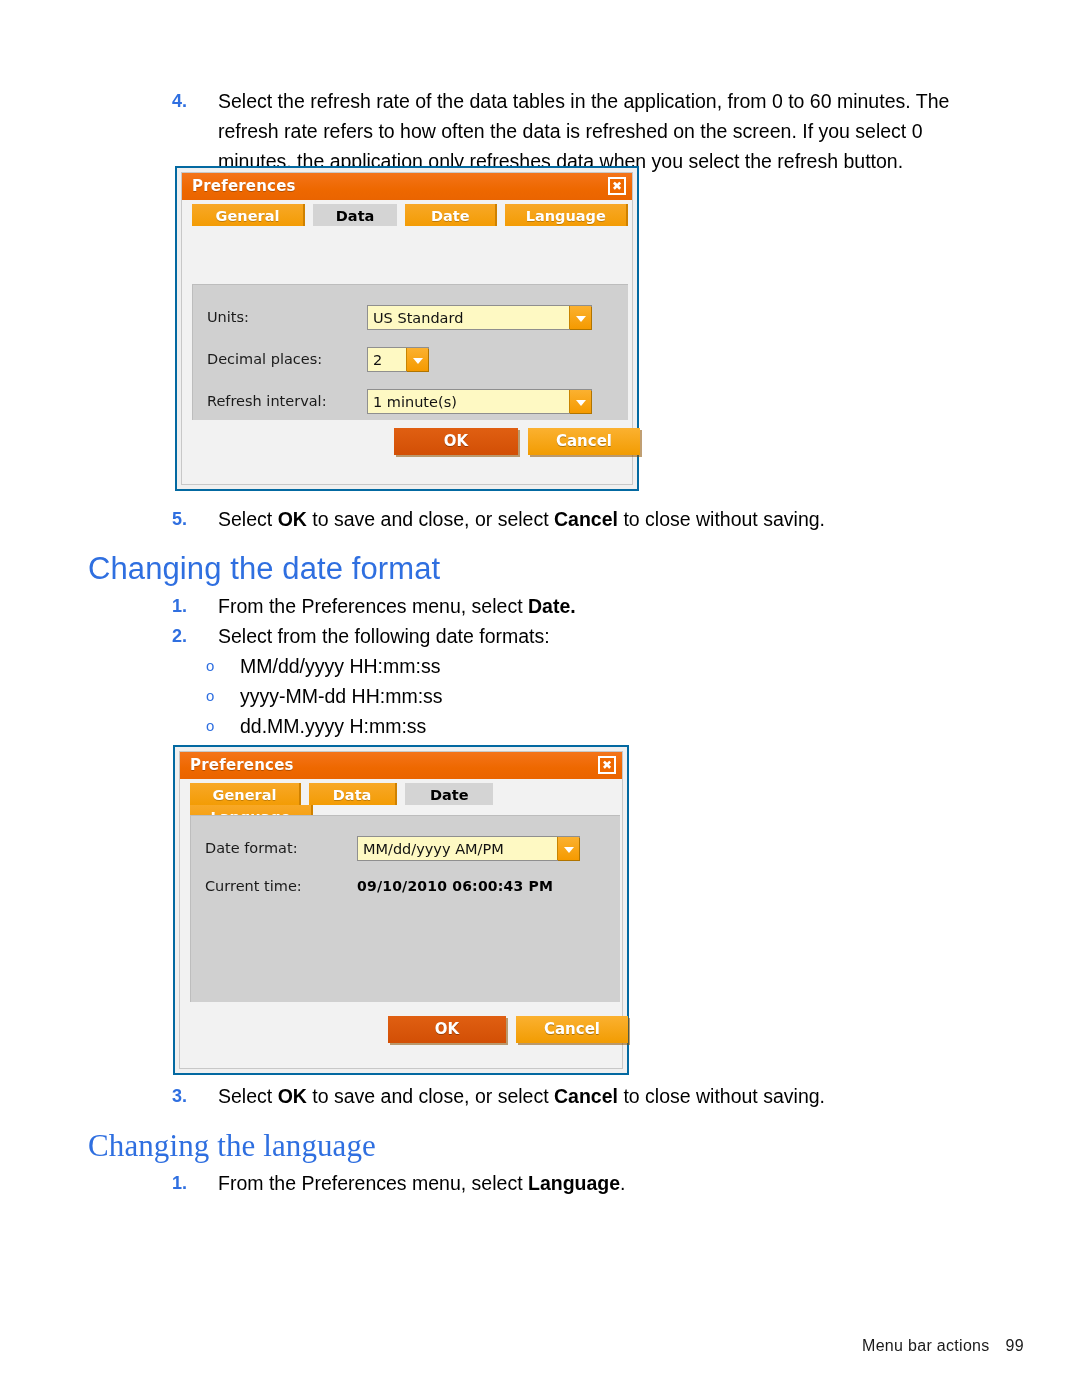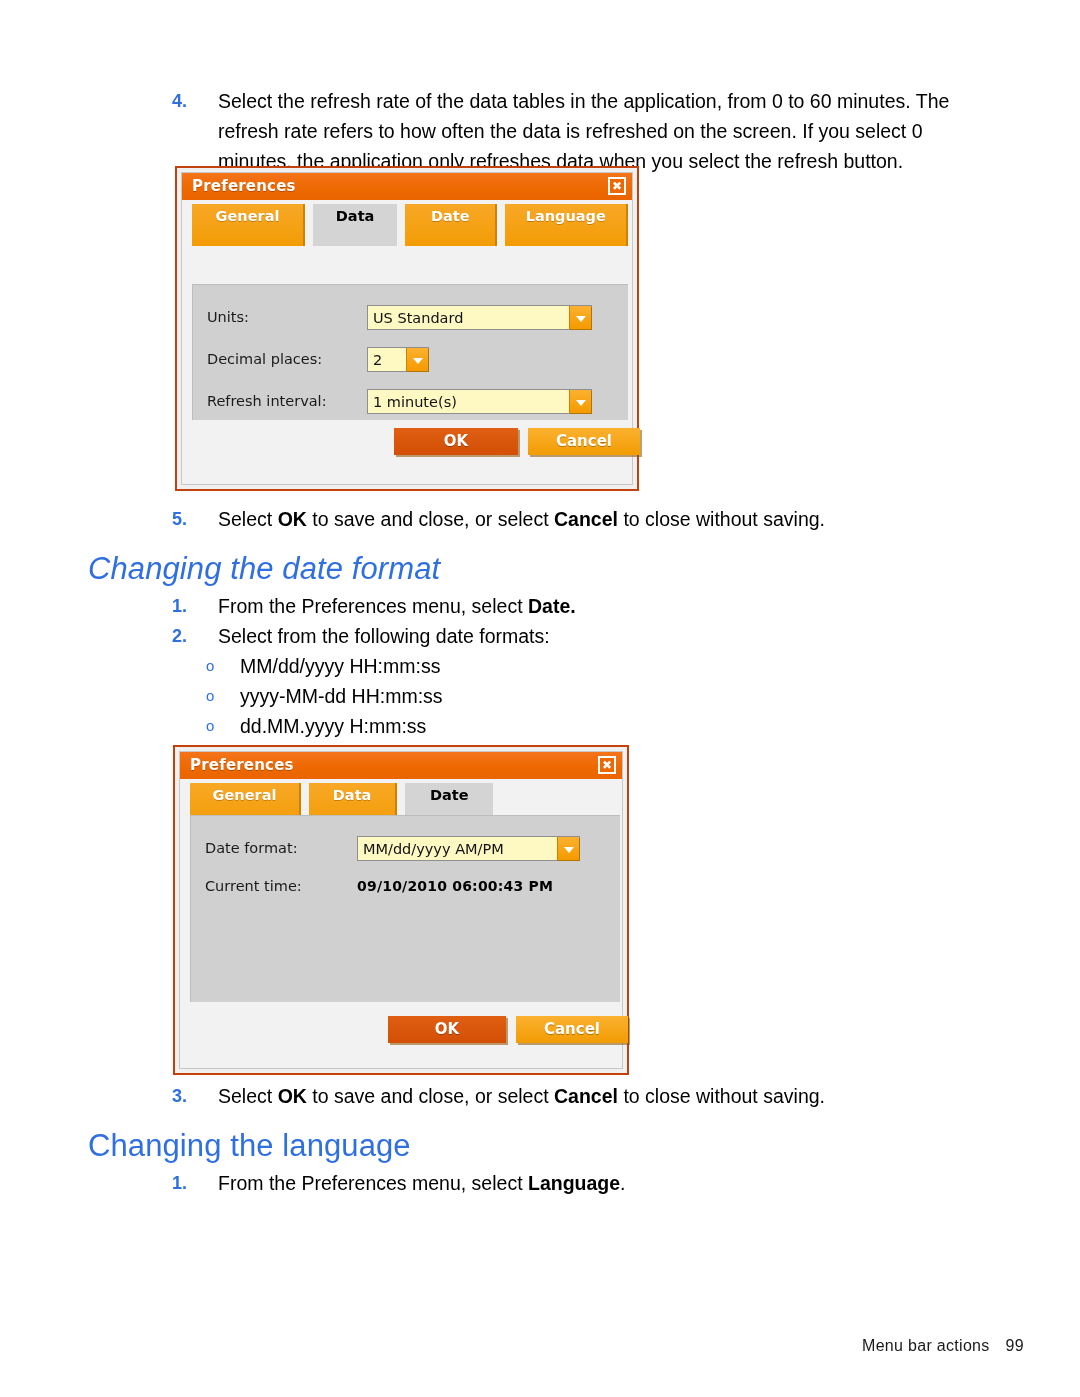--- a/index.html
+++ b/index.html
@@ -75,21 +75,21 @@
     font-size: 16px;
     color: #1a1a1a;
     letter-spacing: 0.3px;
   }
   .footer .pg { margin-left: 16px; text-align: right; }
 
   
   .dialog {
     position: absolute;
     background: #f0f0f0;
-    border: 2px solid #c2410c;
+    border: 2px solid #0369a1;
     box-sizing: border-box;
     font-family: "DejaVu Sans", sans-serif;
   }
   .dlg-inner {
     position: absolute;
     left: 4px; top: 4px; right: 4px; bottom: 4px;
     background: #f2f2f2;
     border: 1px solid #c8c8c8;
     box-sizing: border-box;
   }
@@ -126,21 +126,21 @@
 
   .tabstrip {
     position: relative;
     height: 30px;
     background: #f2f2f2;
     padding: 4px 0 0 10px;
     box-sizing: border-box;
   }
   .tab {
     display: inline-block;
-    height: 42px;
+    height: 22px;
     line-height: 25px;
     padding: 0 4px;
     margin-right: 3px;
     background: linear-gradient(180deg, #f8a827 0%, #f39c05 100%);
     color: #ffffff;
     font-weight: bold;
     font-size: 14.5px;
     text-align: center;
     box-sizing: border-box;
     border-right: 2px solid #cf8100;
@@ -306,21 +306,21 @@
       </div>
 
     </div>
   </div>
 
   <div class="num-item" style="left:172px; top:504px; width:800px;">
     <span class="num">5.</span>
     <span class="txt"><span>Select </span><b>OK</b><span> to save and close, or select </span><b>Cancel</b><span> to close without saving.</span></span>
   </div>
 
-  <h2 class="section" style="left:88px; top:551px;font-style:italic;">Changing the date format</h2>
+  <h2 class="section" style="left:88px; top:551px;">Changing the date format</h2>
 
   <div class="num-item" style="left:172px; top:591px; width:800px;">
     <span class="num">1.</span>
     <span class="txt"><span>From the Preferences menu, select </span><b>Date.</b></span>
   </div>
 
   <div class="num-item" style="left:172px; top:621px; width:800px;">
     <span class="num">2.</span>
     <span class="txt">Select from the following date formats:</span>
   </div>
@@ -376,21 +376,21 @@
       </div>
 
     </div>
   </div>
 
   <div class="num-item" style="left:172px; top:1081px; width:800px;">
     <span class="num">3.</span>
     <span class="txt"><span>Select </span><b>OK</b><span> to save and close, or select </span><b>Cancel</b><span> to close without saving.</span></span>
   </div>
 
-  <h2 class="section" style="left:88px; top:1128px;">Changing the language</h2>
+  <h2 class="section" style="left:88px; top:1128px;font-family:Liberation Serif, serif;">Changing the language</h2>
 
   <div class="num-item" style="left:172px; top:1168px; width:800px;">
     <span class="num">1.</span>
     <span class="txt"><span>From the Preferences menu, select </span><b>Language</b><span>.</span></span>
   </div>
 
   <div class="footer">
     <span>Menu bar actions</span><span class="pg">99</span>
   </div>
 

